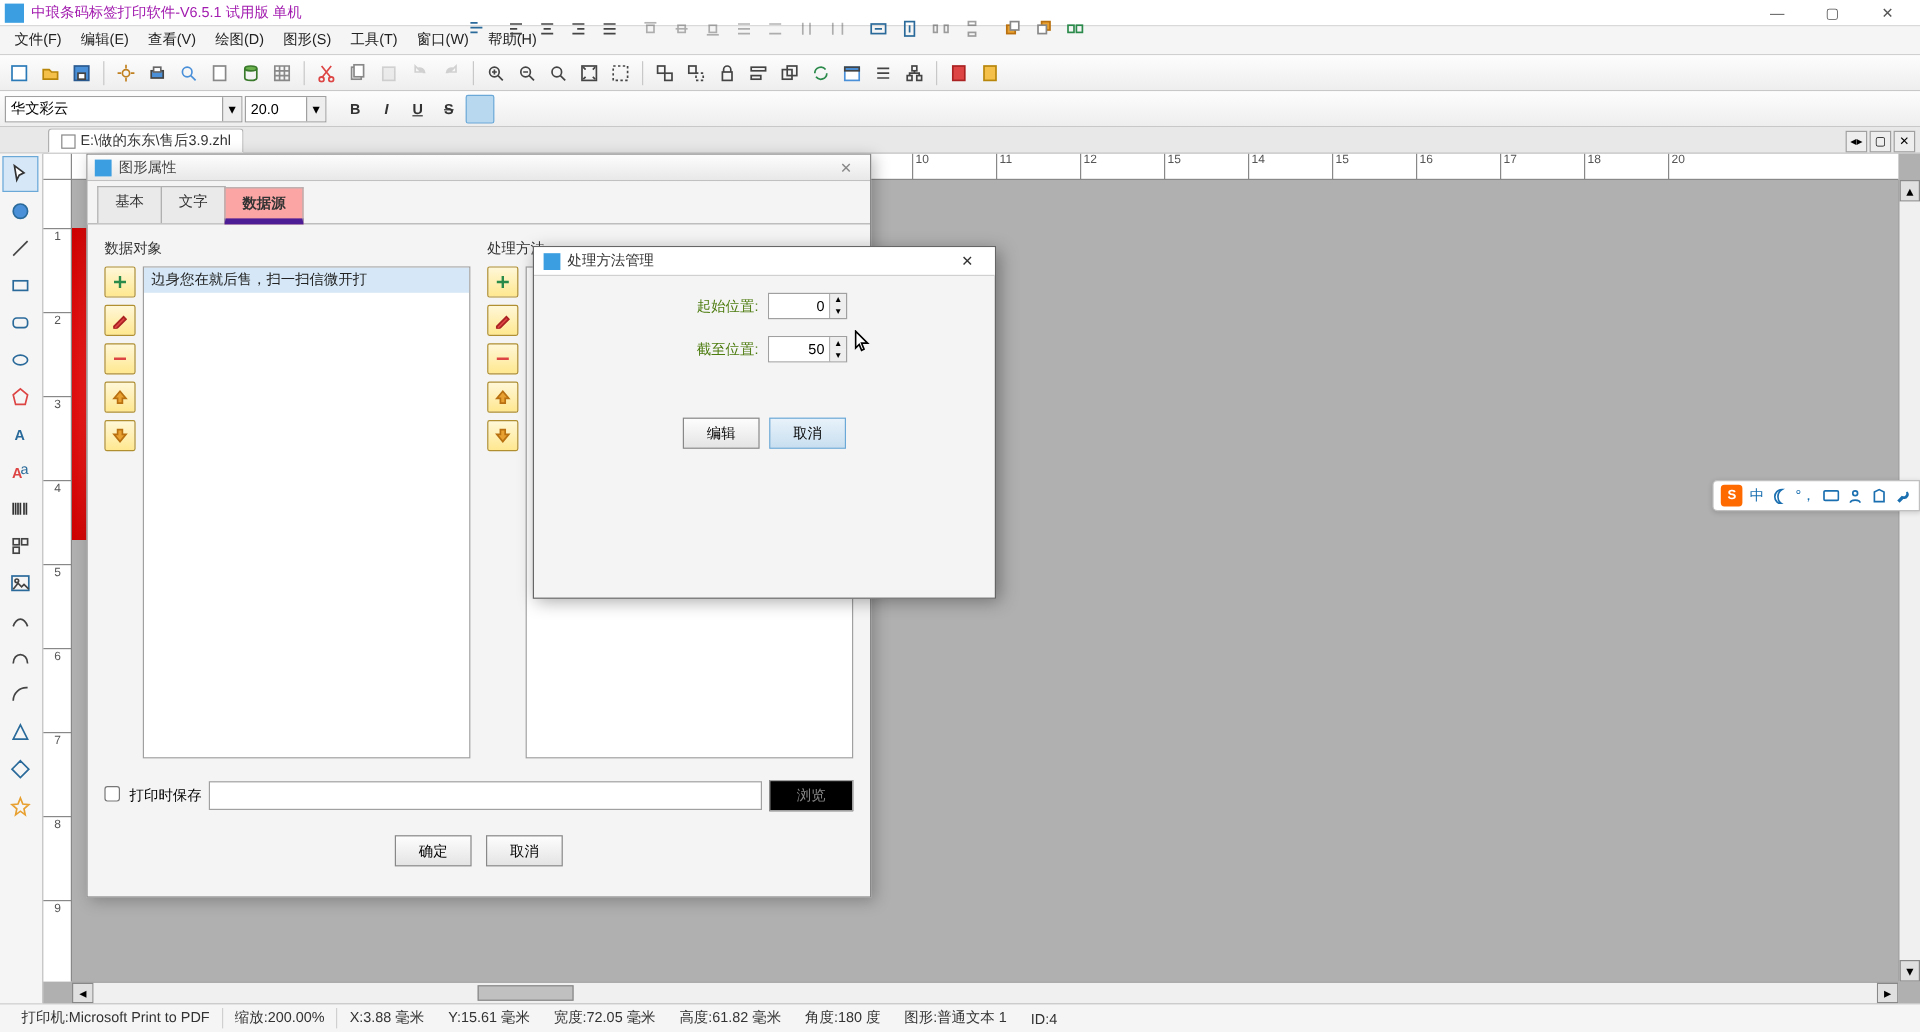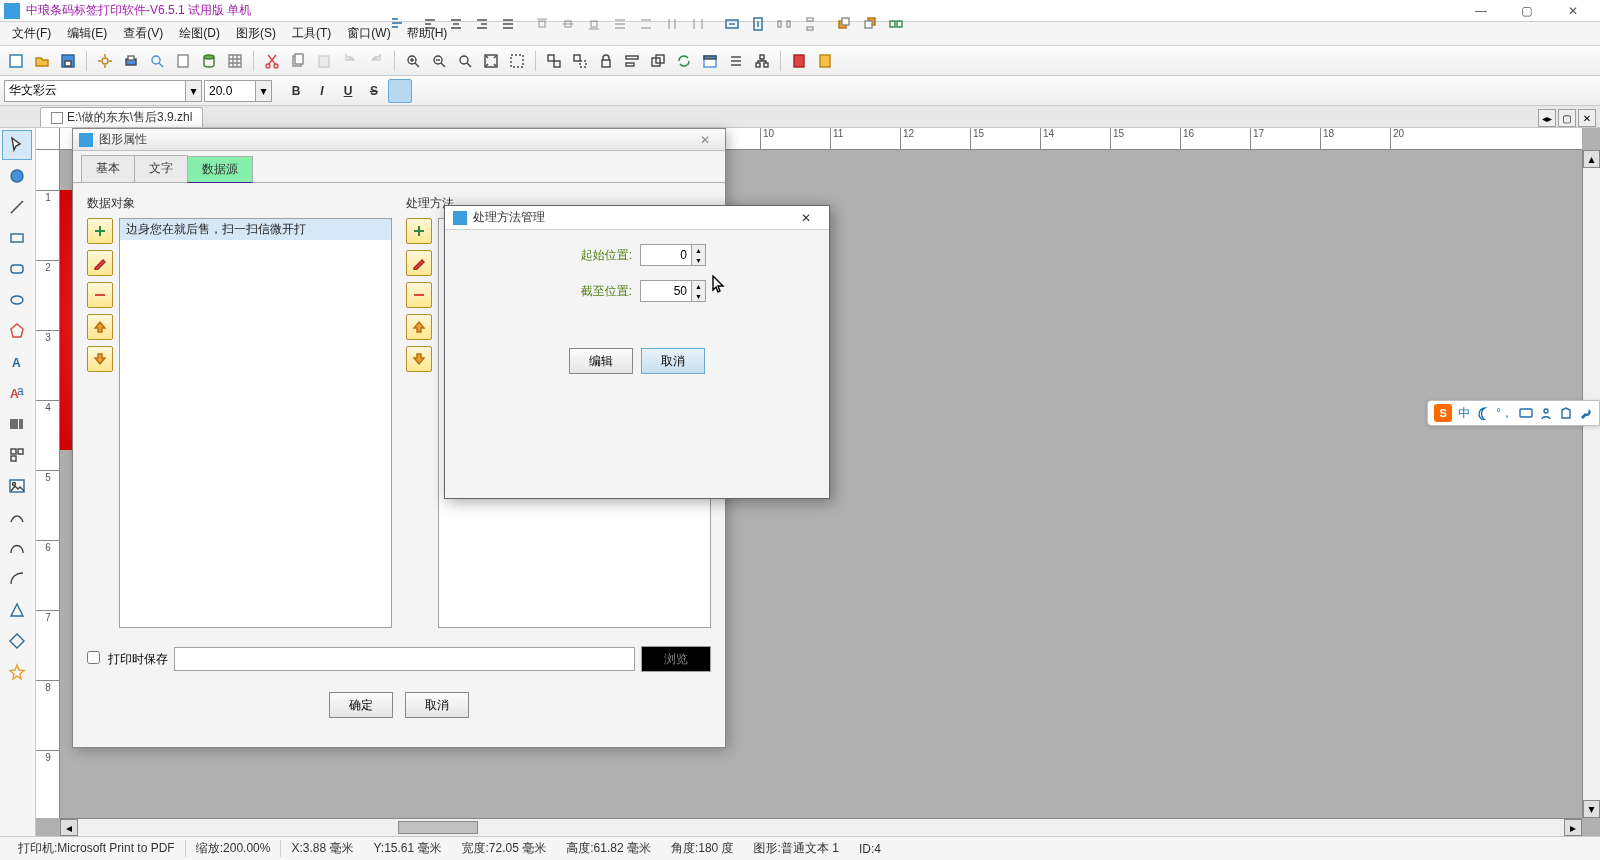--- a/index.html
+++ b/index.html
@@ -66,21 +66,21 @@
 .statusbar .cell { padding: 0 10px; border-right: 1px solid #d0d0d0; }
 
 
 .dialog1 { position: absolute; left: 72px; top: 128px; width: 654px; height: 620px; background: #f4f4f4; border: 1px solid #888; box-shadow: 3px 3px 12px rgba(0,0,0,0.25); }
 .dialog1 .dtitle { height: 22px; background: linear-gradient(#fdfdfd,#e8e8e8); display: flex; align-items: center; padding: 0 6px; border-bottom: 1px solid #c0c0c0; }
 .dialog1 .dtitle .dicon { width:14px; height:14px; background:#3a9ee0; margin-right:6px;}
 .dialog1 .dtitle .dtxt { flex:1; color:#444; }
 .dialog1 .dtitle .dclose { width:28px; height:18px; display:flex; align-items:center; justify-content:center; color:#888; }
 .dialog1 .tabs { display:flex; padding: 4px 8px 0 8px; border-bottom:1px solid #b0b0b0; background:#f4f4f4; }
 .dialog1 .tab { padding: 4px 14px; border:1px solid #b0b0b0; border-bottom:none; margin-right:-1px; background:#eaeaea; color:#333;}
-.dialog1 .tab.active { background:#86efac; border-bottom:1px solid #4c1d95; position:relative; top:1px;}
+.dialog1 .tab.active { background:#fca5a5; border-bottom:5px solid #4c1d95; position:relative; top:1px;font-weight:bold;}
 .dialog1 .body { padding: 12px 14px; display:flex; gap:14px; }
 .panel { flex:1; }
 .panel .plabel { color:#333; margin-bottom:6px; }
 .panel .pbody { display:flex; gap:6px; }
 .btncol { display:flex; flex-direction:column; gap:6px; }
 .sqbtn { width:26px; height:26px; border:1px solid #b08f30; background:linear-gradient(#fff7d8,#ffe890); display:flex; align-items:center; justify-content:center; border-radius:2px;}
 .listbox { flex:1; height:410px; background:#fff; border:1px solid #a0a0a0; overflow:hidden; }
 .listbox .item { padding:2px 6px; background:#d6e8f7; color:#222; }
 .dialog1 .lower { padding: 6px 14px; display:flex; align-items:center; gap:6px; }
 .dialog1 .lower input[type=text]{ flex:1; height:24px; border:1px solid #a0a0a0; background:#fff; padding:0 4px;}

